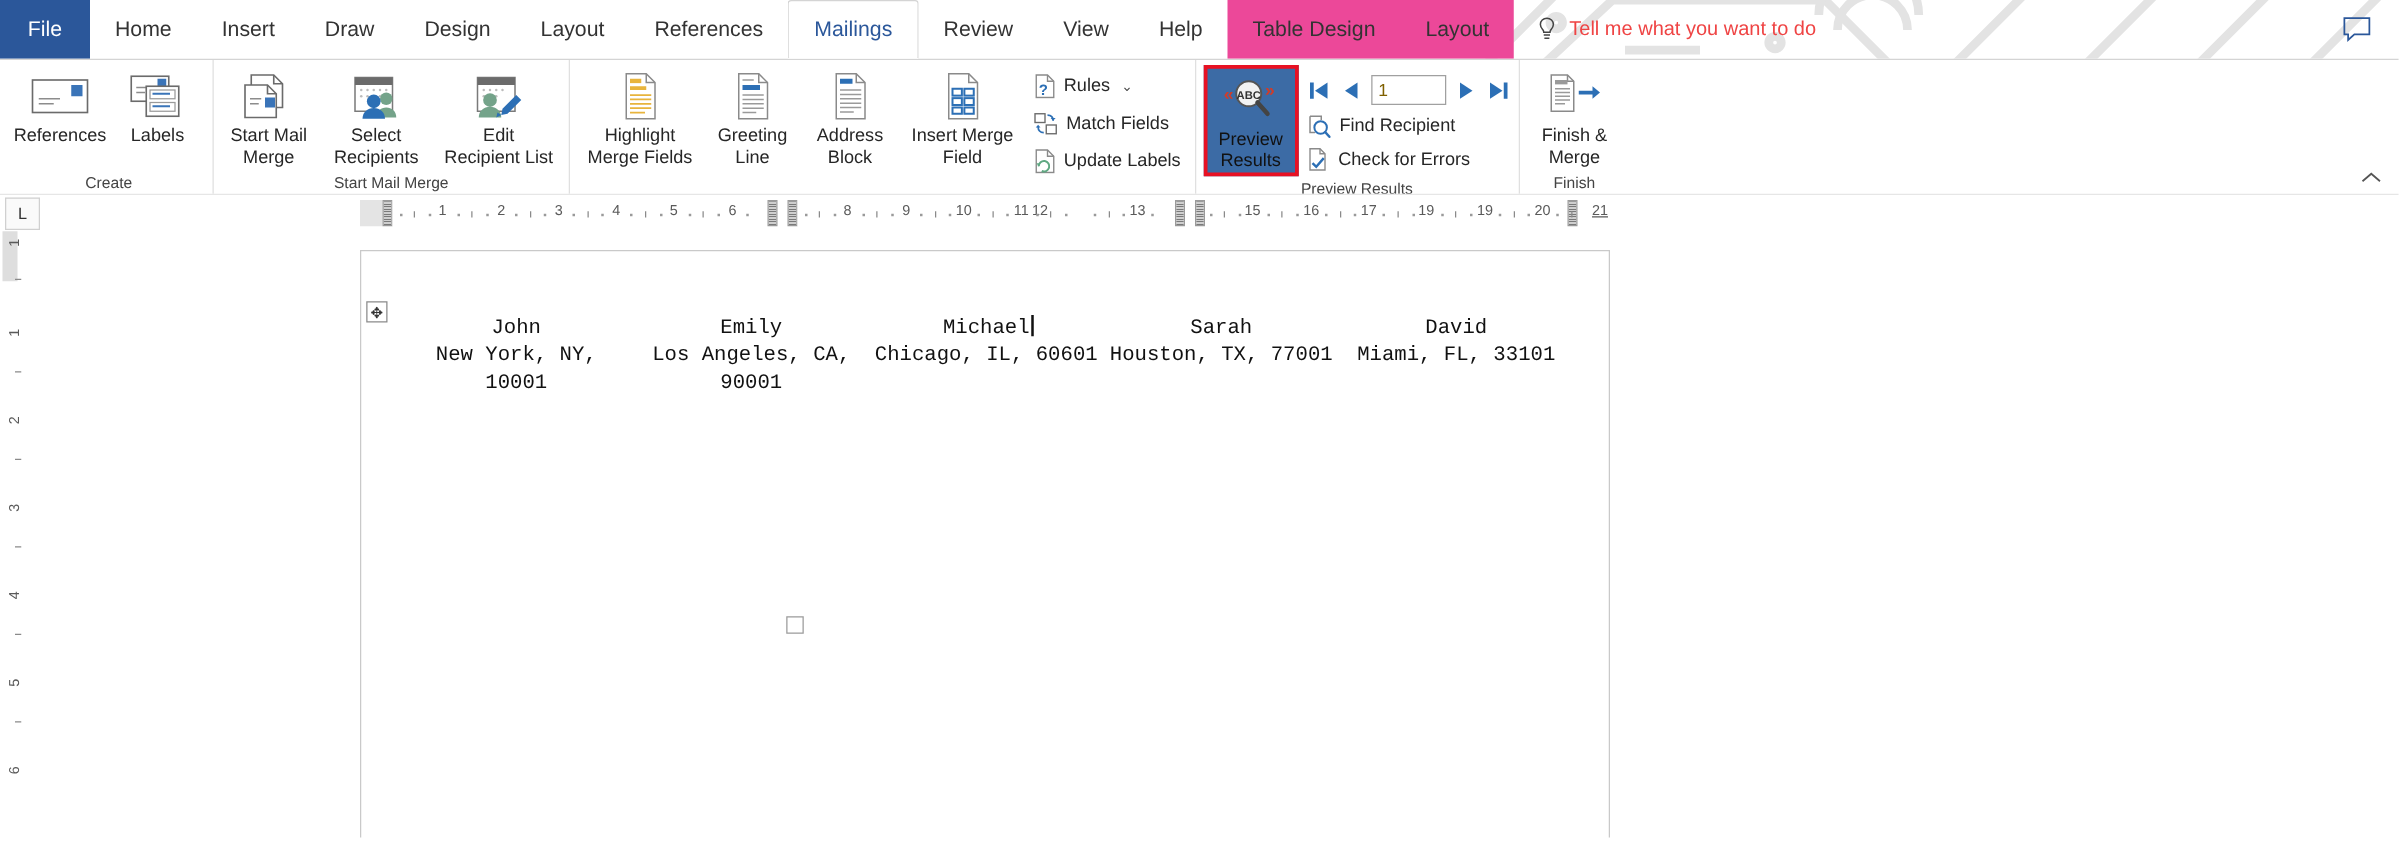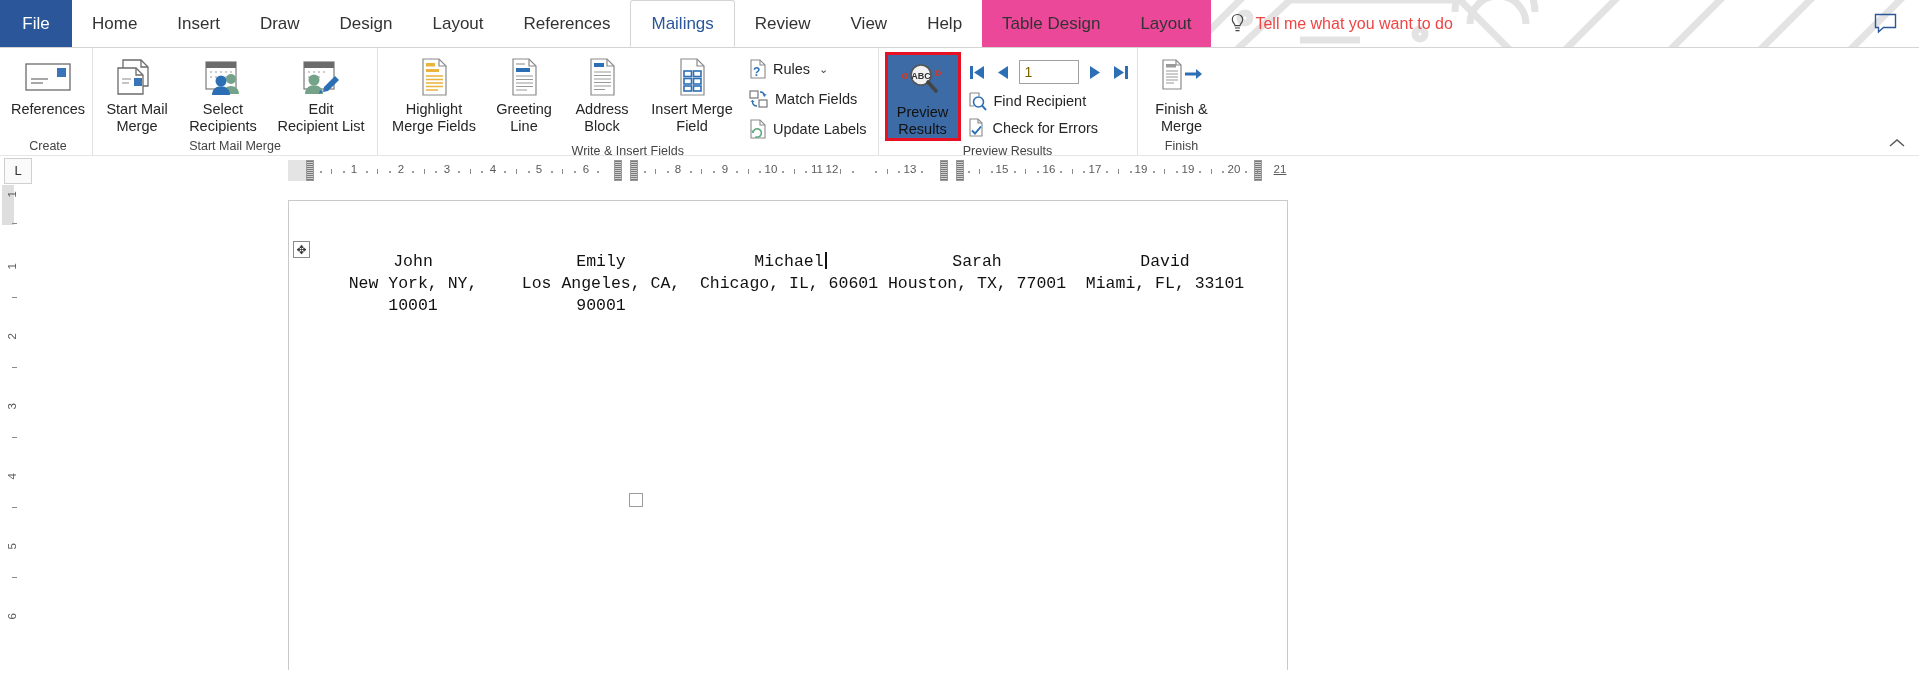--- a/index.html
+++ b/index.html
@@ -362,20 +362,35 @@
     <div class="group-items">
       <div class="bigbtn">
         <span class="ico">
           <svg width="48" height="34" viewBox="0 0 48 34">
             <rect x="2" y="4" width="44" height="26" fill="#fff" stroke="#6b6b6b" stroke-width="1.3"></rect>
             <rect x="33" y="8" width="9" height="9" fill="#3a74b8"></rect>
             <path d="M7 19h17M7 23h12" stroke="#8c8c8c" stroke-width="1.3"></path>
           </svg>
         </span>
         <span class="lbl">References</span>
+      </div>
+      <div class="bigbtn">
+        <span class="ico">
+          <svg width="48" height="38" viewBox="0 0 48 38">
+            <rect x="3" y="3" width="30" height="20" fill="#fff" stroke="#6b6b6b" stroke-width="1.3"></rect>
+            <rect x="24" y="5" width="7" height="7" fill="#3a74b8"></rect>
+            <path d="M7 12h9M7 16h7" stroke="#8c8c8c" stroke-width="1.2"></path>
+            <rect x="15" y="11" width="26" height="24" fill="#fff" stroke="#6b6b6b" stroke-width="1.3"></rect>
+            <rect x="18" y="14" width="20" height="7" fill="#fff" stroke="#9a9a9a" stroke-width="1"></rect>
+            <path d="M20 17h14" stroke="#3a74b8" stroke-width="1.6"></path>
+            <rect x="18" y="24" width="20" height="7" fill="#fff" stroke="#9a9a9a" stroke-width="1"></rect>
+            <path d="M20 27h14" stroke="#3a74b8" stroke-width="1.6"></path>
+          </svg>
+        </span>
+        <span class="lbl">Labels</span>
       </div>
     </div>
     <div class="group-label">Create</div>
   </div>
 
   <div class="group">
     <div class="group-items">
       <div class="bigbtn">
         <span class="ico">
           <svg width="44" height="38" viewBox="0 0 44 38">
@@ -527,21 +542,20 @@
           <svg width="17" height="20" viewBox="0 0 17 20">
             <path d="M2 1h9l5 5v13H2z" fill="#fff" stroke="#8a8a8a" stroke-width="1.1"></path>
             <path d="M11 1v5h5" fill="none" stroke="#8a8a8a" stroke-width="1.1"></path>
             <path d="M4 14a4.2 4.2 0 1 1 2.4 3.8" fill="none" stroke="#5fa882" stroke-width="1.6"></path>
             <path d="M2.2 11.3l2.4.6-.8 2.4z" fill="#5fa882"></path>
           </svg>
           <span>Update Labels</span>
         </div>
       </div>
     </div>
-    <div class="group-label">Write &amp; Insert Fields</div>
   </div>
 
   <div class="group">
     <div class="group-items">
       <div class="bigbtn selected">
         <span class="ico">
           <svg width="48" height="36" viewBox="0 0 48 36">
             <circle cx="22" cy="13" r="10" fill="#f2f2f2" stroke="#555" stroke-width="1.6"></circle>
             <text x="22" y="17" text-anchor="middle" font-family="Liberation Sans, sans-serif" font-size="9" font-weight="bold" fill="#333">ABC</text>
             <path d="M29 20l8 9" stroke="#444" stroke-width="3.6" stroke-linecap="round"></path>

